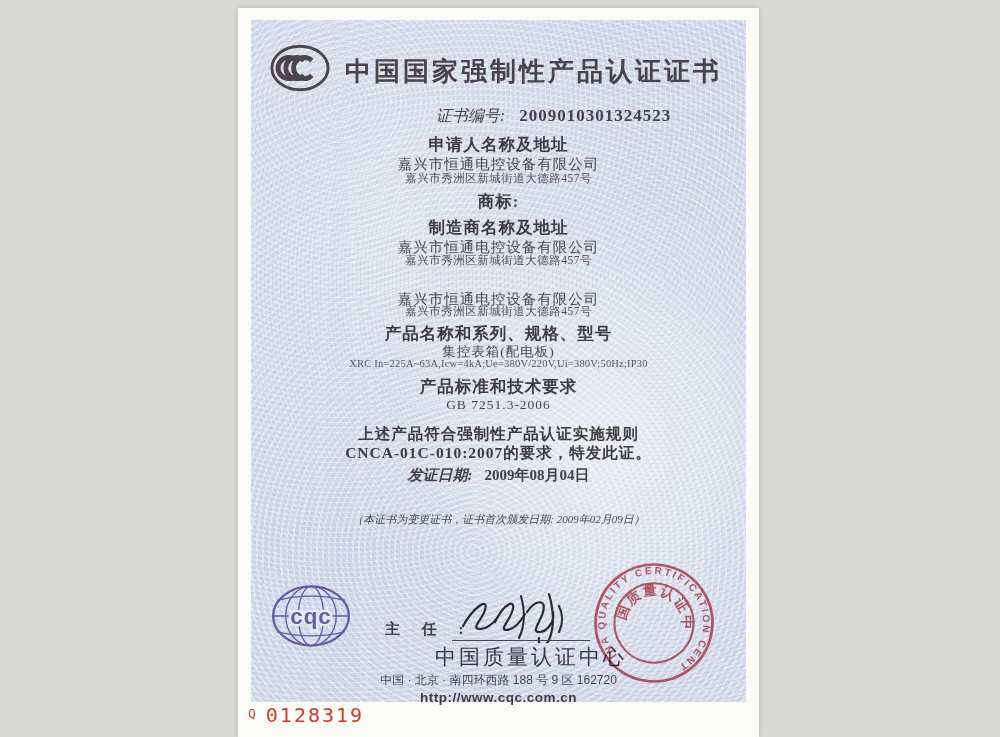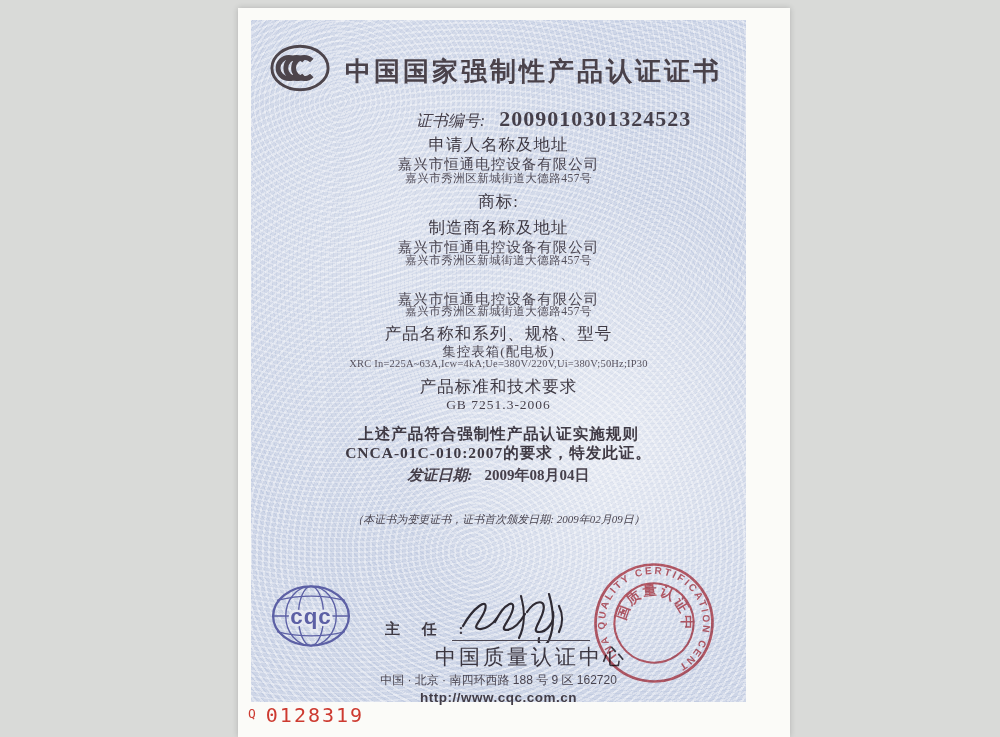--- a/index.html
+++ b/index.html
@@ -4,37 +4,37 @@
 <style>
   html,body{margin:0;padding:0;}
   body{
     width:1000px;height:737px;position:relative;overflow:hidden;
     background:#d9dad8;
     font-family:"Liberation Serif","DejaVu Serif",serif;
     color:#453f4a;
   }
   .paper{
     position:absolute;left:238px;top:8px;width:521px;height:729px;
-    background:#fbfbf8;box-shadow:0 0 6px rgba(0,0,0,.18);padding-left:31px;
+    background:#fbfbf8;box-shadow:0 0 6px rgba(0,0,0,.18);
   }
   .blue{
     position:absolute;left:13px;top:12px;width:495px;height:682px;
     background-color:#d3dae9;
     background-image:
       radial-gradient(ellipse at 72% 62%, rgba(255,255,255,.50), rgba(255,255,255,0) 42%),
       radial-gradient(ellipse at 30% 30%, rgba(255,255,255,.25), rgba(255,255,255,0) 50%),
       repeating-radial-gradient(circle at 18% 12%, rgba(255,255,255,.30) 0 1.5px, rgba(255,255,255,0) 1.5px 5px),
       repeating-radial-gradient(circle at 82% 38%, rgba(140,158,200,.16) 0 1px, rgba(140,158,200,0) 1px 4px),
       repeating-radial-gradient(circle at 45% 78%, rgba(255,255,255,.28) 0 2px, rgba(160,175,212,.10) 2px 6px);
   }
   .line{position:absolute;left:0;width:100%;text-align:center;white-space:nowrap;}
   .title{font-size:26px;font-weight:700;letter-spacing:3px;color:#4a424a;}
   .certno-label{font-size:16px;font-weight:400;font-style:italic;}
-  .certno{font-size:22px;font-weight:700;letter-spacing:1px;}
-  .heading{font-size:16.5px;font-weight:400;letter-spacing:1px;color:#3f3a44;}
+  .certno{font-size:17px;font-weight:700;letter-spacing:1px;}
+  .heading{font-size:16.5px;font-weight:700;letter-spacing:1px;color:#3f3a44;}
   .name{font-size:14.5px;color:#4a4550;letter-spacing:1px;}
   .addr{font-size:11.5px;color:#524d58;letter-spacing:.5px;}
   .prodname{font-size:13.5px;color:#4a4550;letter-spacing:1px;}
   .model{font-size:10.5px;color:#57525e;letter-spacing:.2px;}
   .stdval{font-size:13.5px;letter-spacing:1px;}
   .stmt{font-size:15.5px;font-weight:700;letter-spacing:1px;color:#3f3a44;}
   .datelabel{font-size:15px;font-weight:700;font-style:italic;}
   .dateval{font-size:15px;font-weight:700;}
   .note{font-size:11px;color:#4a4550;}
   .footer-director{position:absolute;left:134px;top:600px;font-size:15px;font-weight:700;letter-spacing:9px;color:#3f3a44;}

